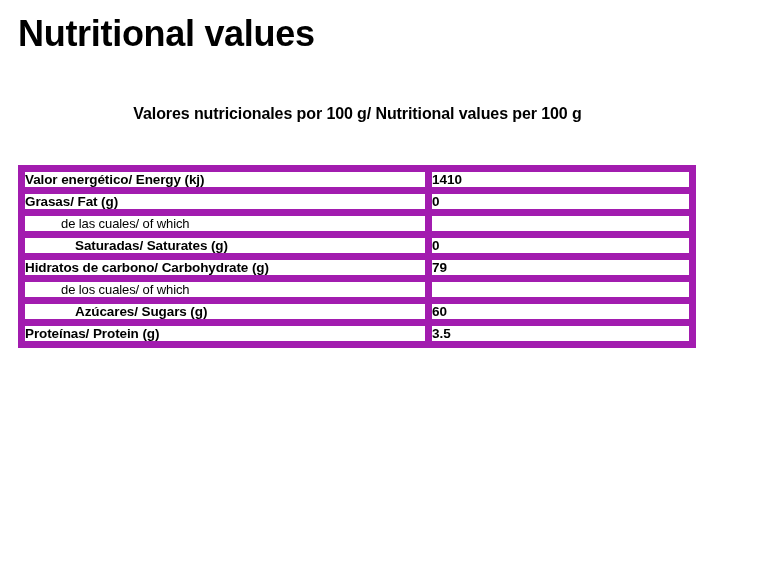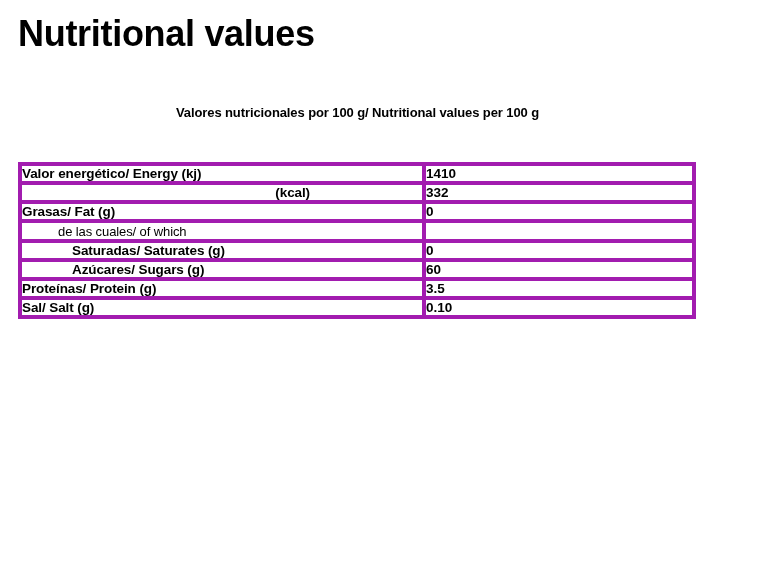--- a/index.html
+++ b/index.html
@@ -16,39 +16,39 @@
     overflow: hidden;
   }
   .page-title {
     font-size: 36px;
     font-weight: bold;
     letter-spacing: -0.3px;
     margin: 12px 0 0 18px;
     line-height: 1.2;
   }
   .subtitle {
-    font-size: 13px;
+    font-size: 16px;
     font-weight: bold;
     text-align: center;
     margin-top: 50px;
     margin-left: 18px;
     margin-right: 60px;
     letter-spacing: -0.1px;
   }
   .table-wrap {
     margin: 42px 0 0 18px;
     width: 678px;
   }
   table.nutri {
     border-collapse: collapse;
     width: 100%;
     table-layout: fixed;
   }
   table.nutri td {
-    border: 4px solid #a21caf;
+    border: 7px solid #a21caf;
     padding: 0;
     vertical-align: middle;
     font-size: 13.5px;
   }
   td.label {
     width: 400px;
     padding: 9px 0 9px 10px;
     font-weight: bold;
     letter-spacing: -0.1px;
   }
@@ -90,42 +90,42 @@
 <div class="subtitle">Valores nutricionales por 100 g/ Nutritional values per 100 g</div>
 
 <div class="table-wrap">
   <table class="nutri">
     <tbody>
       <tr>
         <td class="label">Valor energético/ Energy  (kj)</td>
         <td class="value">1410</td>
       </tr>
       <tr>
-        <td class="label rightalign">(kcal)</td>
-        <td class="value">332</td>
-      </tr>
-      <tr>
         <td class="label noborder-bottom">Grasas/ Fat (g)</td>
         <td class="value">0</td>
       </tr>
       <tr class="row-tall">
         <td class="label sub noborder-top">de las cuales/ of which</td>
         <td class="blank"></td>
       </tr>
       <tr>
         <td class="label indent">Saturadas/ Saturates (g)</td>
         <td class="value">0</td>
       </tr>
       <tr>
+        <td class="label noborder-bottom">Hidratos de carbono/ Carbohydrate (g)</td>
+        <td class="value">79</td>
+      </tr>
+      <tr class="row-tall">
+        <td class="label sub noborder-top">de los cuales/ of which</td>
+        <td class="blank"></td>
+      </tr>
+      <tr>
         <td class="label indent">Azúcares/ Sugars (g)</td>
         <td class="value">60</td>
       </tr>
       <tr>
         <td class="label">Proteínas/ Protein (g)</td>
         <td class="value">3.5</td>
       </tr>
-      <tr>
-        <td class="label">Sal/ Salt (g)</td>
-        <td class="value">0.10</td>
-      </tr>
     </tbody>
   </table>
 </div>
 
 </body></html>

